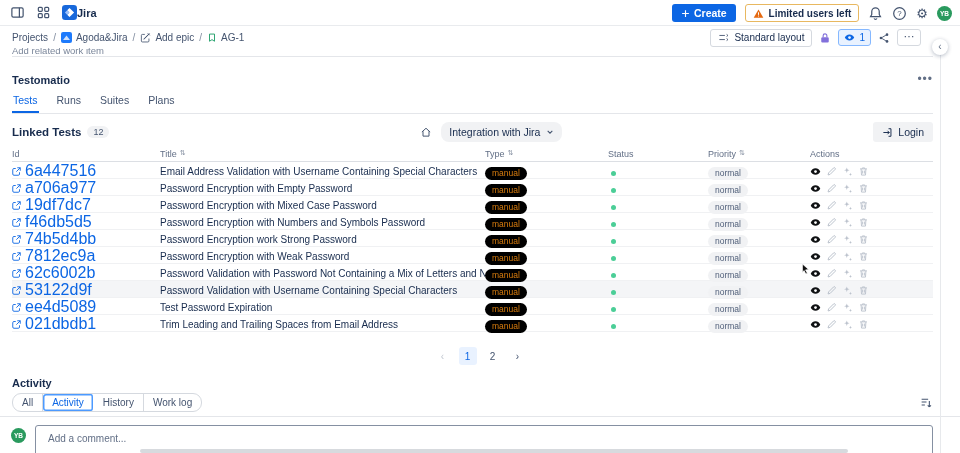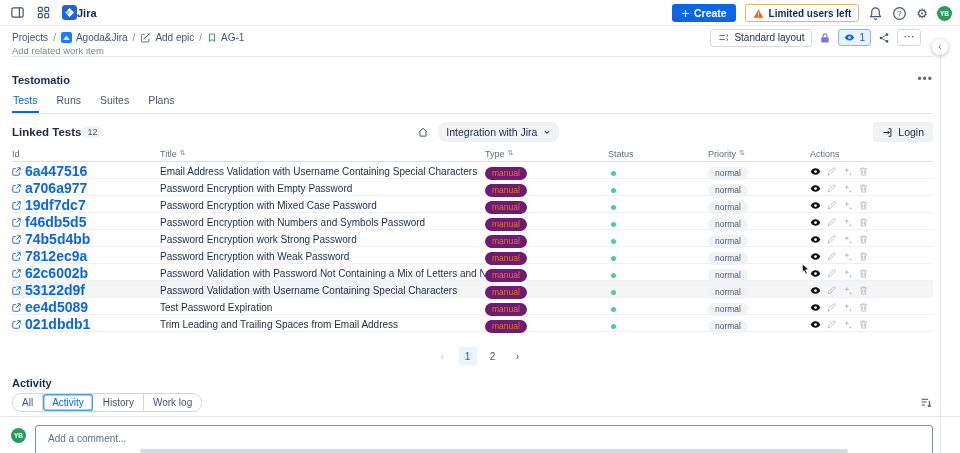--- a/index.html
+++ b/index.html
@@ -58,43 +58,43 @@
   .content{position:absolute;top:56px;left:0;right:0}
   .panel-head{margin:16px 27px 0 12px;display:flex;align-items:flex-end;justify-content:space-between}
   .panel-title{font-size:11px;font-weight:bold}
   .panel-more{color:#626f86;font-size:12px;letter-spacing:1px;cursor:pointer}
 
   .ttabs{margin:5px 27px 0 12px;display:flex;gap:17px;border-bottom:1px solid #e4e6ea}
   .ttab{font-size:10.5px;color:#44546f;padding:3px 1px 5px;cursor:pointer;border-bottom:2px solid transparent}
   .ttab.active{color:#0c66e4;border-bottom-color:#0c66e4;font-weight:normal}
 
   .linked-row{margin:7px 27px 0 12px;height:22px;display:flex;align-items:center}
-  .linked-label{font-size:11.5px;font-weight:bold;color:#172b4d;display:flex;align-items:center;}
+  .linked-label{font-size:11.5px;font-weight:bold;color:#172b4d;display:flex;align-items:center;gap:6px}
   .count-badge{background:#f1f2f4;color:#44546f;font-size:9px;font-weight:normal;
     border-radius:8px;padding:1px 6px}
   .center-ctl{margin:0 auto;display:flex;align-items:center;gap:9px}
   .home-ic{cursor:pointer}
   .dropdown{height:20px;background:#f1f2f4;border-radius:8px;display:flex;align-items:center;gap:6px;
     padding:0 8px;font-size:10.5px;color:#172b4d;cursor:pointer}
   .login-btn{height:20px;background:#f1f2f4;border:none;border-radius:3px;display:flex;align-items:center;
     gap:5px;padding:0 9px;font-size:10.5px;color:#172b4d;font-family:inherit;cursor:pointer}
 
   .ttable{margin:4px 27px 0 12px}
   .thead,.trow{display:grid;grid-template-columns:148px 325px 123px 100px 102px 1fr;align-items:center}
   .thead{height:15px;font-size:9px;color:#626f86;border-bottom:1px solid #dcdfe4}
   .th{display:flex;gap:3px;cursor:pointer}
   .sortg{font-size:7px;color:#8993a4}
   .trow{height:17px;border-bottom:1px solid #f0f1f3}
   .trow.hl{background:#f4f5f7}
   .cid{display:flex;align-items:center;gap:4px}
   .extic{width:9px;height:9px;color:#0c66e4}
-  .idlink{font-size:14px;font-weight:bold;color:#0c66e4;text-decoration:none;cursor:pointer}
+  .idlink{font-size:16px;font-weight:normal;color:#0c66e4;text-decoration:none;cursor:pointer}
   .ctitle{font-size:10px;color:#172b4d;white-space:nowrap;overflow:hidden}
   .badge{font-size:8.5px;border-radius:8px;padding:1.5px 7px;display:inline-block}
-  .badge.manual{background:#701a75;color:#d97d0e}
+  .badge.manual{background:#000000;color:#d97d0e}
   .badge.normal{background:#f1f2f4;color:#505f79}
   .dot{width:5px;height:5px;border-radius:50%;background:#4bce97;display:inline-block;margin-left:3px}
   .actions{display:flex;align-items:center;gap:5px}
   .act{width:11px;height:11px;cursor:pointer}
 
   .pagination{margin-top:15px;display:flex;justify-content:center;align-items:center;gap:7px}
   .pg{min-width:18px;height:18px;display:flex;align-items:center;justify-content:center;
     font-size:10px;color:#44546f;border-radius:3px;cursor:pointer}
   .pg.disabled{color:#c1c7d0}
   .pg.current{background:#e9f2ff;color:#0c66e4}

